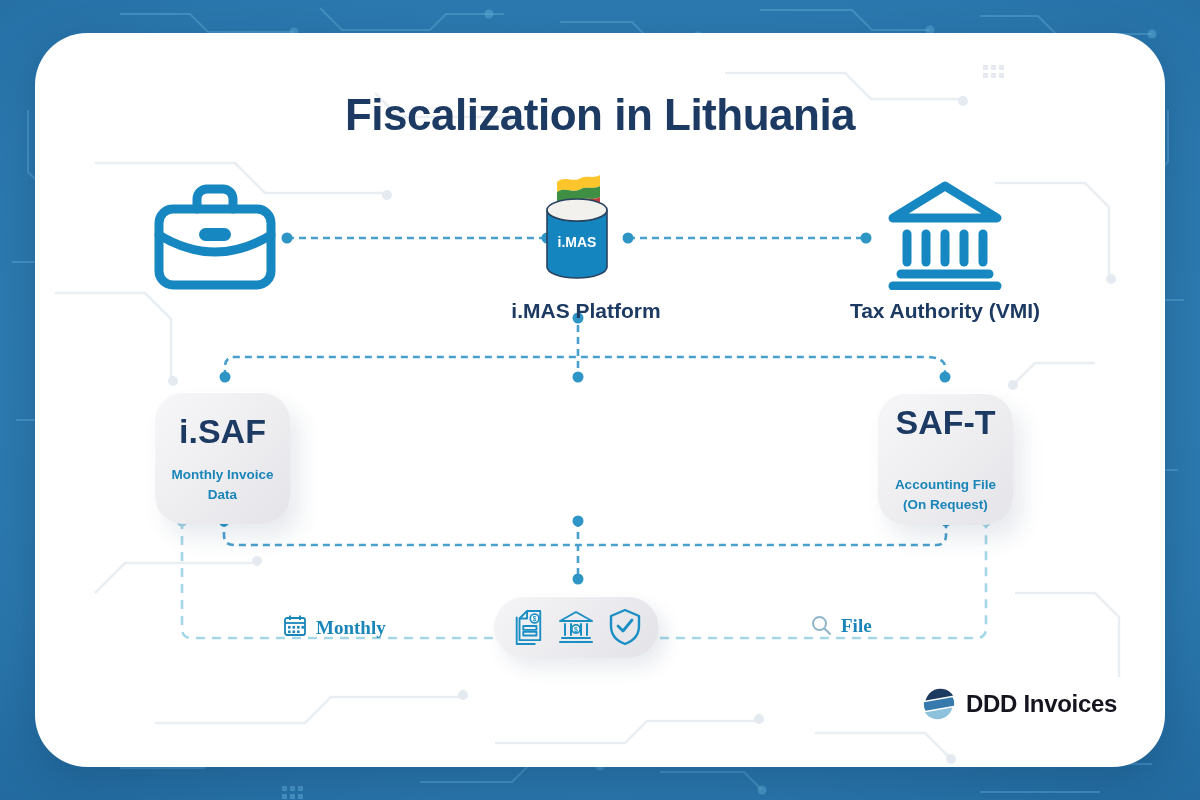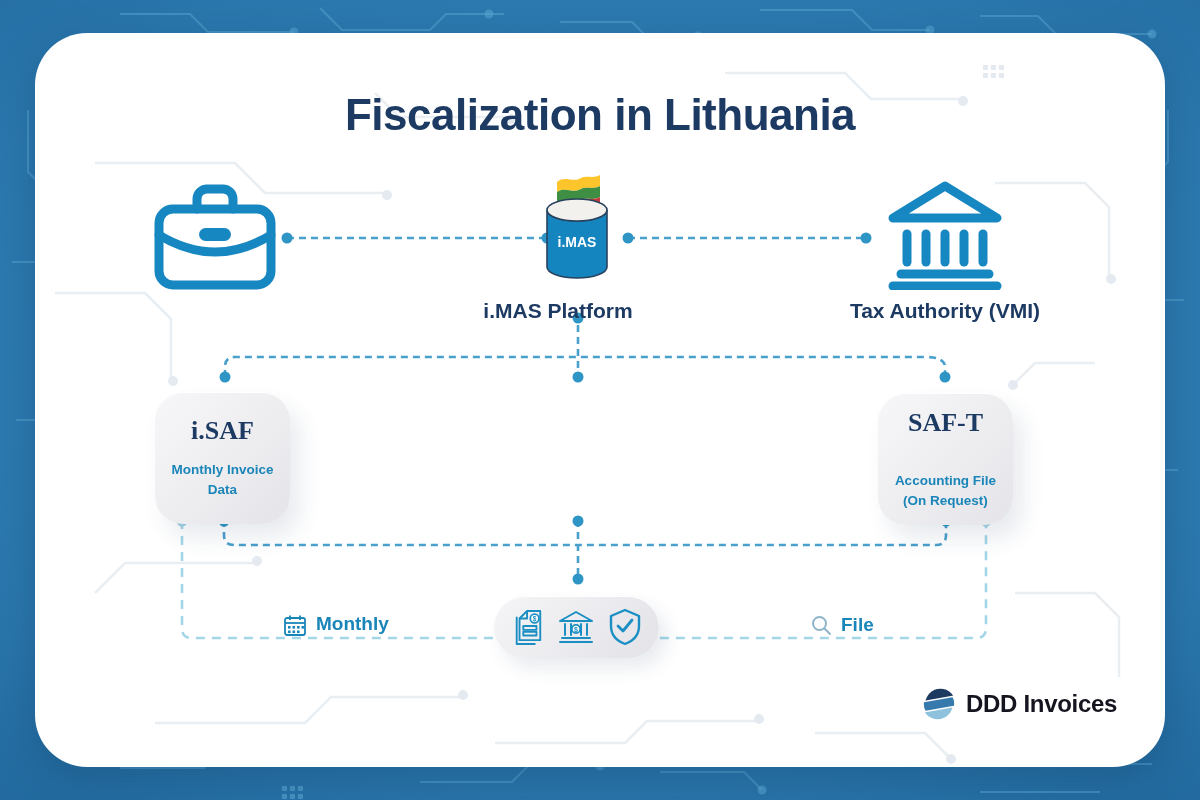--- a/index.html
+++ b/index.html
@@ -29,29 +29,29 @@
     position:absolute;width:300px;text-align:center;
     font-size:21px;font-weight:700;color:#1d3a63;
   }
   .module{
     position:absolute;width:135px;height:132px;border-radius:28px;
     background:linear-gradient(135deg,#f7f7f9 0%,#ededf0 55%,#e4e4e9 100%);
     box-shadow:10px 14px 22px rgba(30,58,95,.10), inset 0 1px 0 #ffffff;
     display:flex;flex-direction:column;align-items:center;justify-content:center;
     text-align:center;padding:6px;box-sizing:border-box;
   }
-  .module-name{font-size:26px;font-weight:700;color:#1d3a63;margin-bottom:14px;font-family:Liberation Serif, serif;}
+  .module-name{font-size:34px;font-weight:700;color:#1d3a63;margin-bottom:14px;}
   .module-desc{font-size:13.5px;font-weight:700;color:#1a85b8;line-height:1.45;max-width:118px;}
   .pill{
     position:absolute;left:494px;top:588px;width:165px;height:62px;border-radius:31px;
     background:linear-gradient(135deg,#f5f5f7 0%,#eaeaee 60%,#e2e2e7 100%);
     box-shadow:8px 10px 18px rgba(30,58,95,.10), inset 0 1px 0 #ffffff;
     display:flex;align-items:center;justify-content:center;gap:14px;
   }
-  .tag{position:absolute;display:flex;align-items:flex-start;gap:8px;}
+  .tag{position:absolute;display:flex;align-items:flex-end;gap:8px;font-family:Liberation Serif, serif;}
   .tag-label{font-size:19px;font-weight:700;color:#1a85b8;}
   .logo{position:absolute;left:920px;top:676px;display:flex;align-items:center;gap:8px;}
   .logo-text{font-size:24px;font-weight:700;color:#15151f;letter-spacing:-.3px;}
 </style>
 </head>
 <body>
 
 <div class="stage">
 
   <svg class="bg-circuit" viewBox="0 0 1200 800">
@@ -217,21 +217,21 @@
         <g>
           <path d="M14,12 C22,5 30,13 38,8 C44,5 50,9 57,5 L57,16 C50,20 44,16 38,19 C30,24 22,16 14,22 Z" fill="#fdc52c"></path>
           <path d="M14,22 C22,16 30,24 38,19 C44,16 50,20 57,16 L57,27 C50,31 44,27 38,30 C30,35 22,27 14,33 Z" fill="#3e8e43"></path>
           <path d="M14,33 C22,27 30,35 38,30 C44,27 50,31 57,27 L57,38 C50,42 44,38 38,41 C30,46 22,38 14,44 Z" fill="#c53a3a"></path>
         </g>
         <path d="M4,40 V97 A30,11 0 0 0 64,97 V40 A30,11 0 0 1 4,40 Z" fill="#1585bf" stroke="#28425f" stroke-width="1.6"></path>
         <ellipse cx="34" cy="40" rx="30" ry="11" fill="#f3f1ee" stroke="#28425f" stroke-width="1.6"></ellipse>
         <text x="34" y="77" text-anchor="middle" font-size="14" font-weight="bold" fill="#ffffff" font-family="Liberation Sans, sans-serif">i.MAS</text>
       </svg>
     </div>
-    <div class="entity-label" style="left:408px;top:291px;">i.MAS Platform</div>
+    <div class="entity-label" style="left:436px;top:291px;">i.MAS Platform</div>
 
     <div class="entity" style="left:885px;top:172px;">
       <svg width="120" height="110" viewBox="0 0 120 110">
         <g stroke="#1787c1" stroke-width="9" fill="none" stroke-linecap="round" stroke-linejoin="round">
           <path d="M60,6 L112,38 H8 Z"></path>
           <line x1="22" y1="54" x2="22" y2="82"></line>
           <line x1="41" y1="54" x2="41" y2="82"></line>
           <line x1="60" y1="54" x2="60" y2="82"></line>
           <line x1="79" y1="54" x2="79" y2="82"></line>
           <line x1="98" y1="54" x2="98" y2="82"></line>

